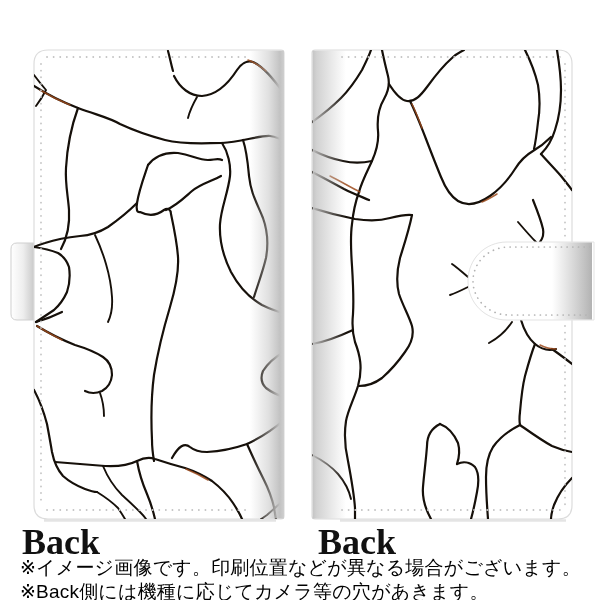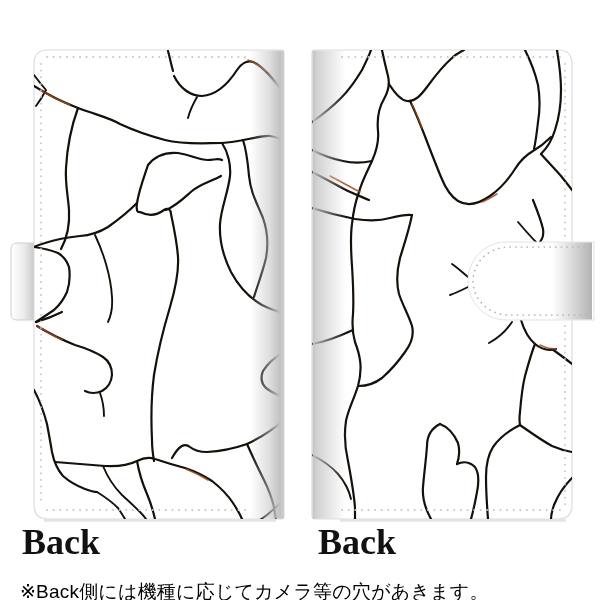--- a/index.html
+++ b/index.html
@@ -189,14 +189,15 @@
       <g>
         <path d="M594,242 L507,242 C485,242 468,259 468,281 C468,303 485,320 507,320 L594,320 Z" fill="#ffffff" stroke="#e3e3e3" stroke-width="1"></path>
         <rect x="552" y="242.5" width="40" height="77" fill="url(#gradClaspFront)"></rect>
         <path d="M590,247 L509,247 C489,247 473,262 473,281 C473,300 489,315 509,315 L590,315" fill="none" stroke="#b3b3b3" stroke-width="1.7" stroke-linecap="round" stroke-dasharray="0.1 5.6"></path>
       </g>
     </g>
   </svg>
 
   <div class="view-label label-back">Back</div>
   <div class="view-label label-front">Back</div>
+  <div class="note note-1">※イメージ画像です。印刷位置などが異なる場合がございます。</div>
   <div class="note note-2">※Back側には機種に応じてカメラ等の穴があきます。</div>
 </div>
 
 </body></html>

